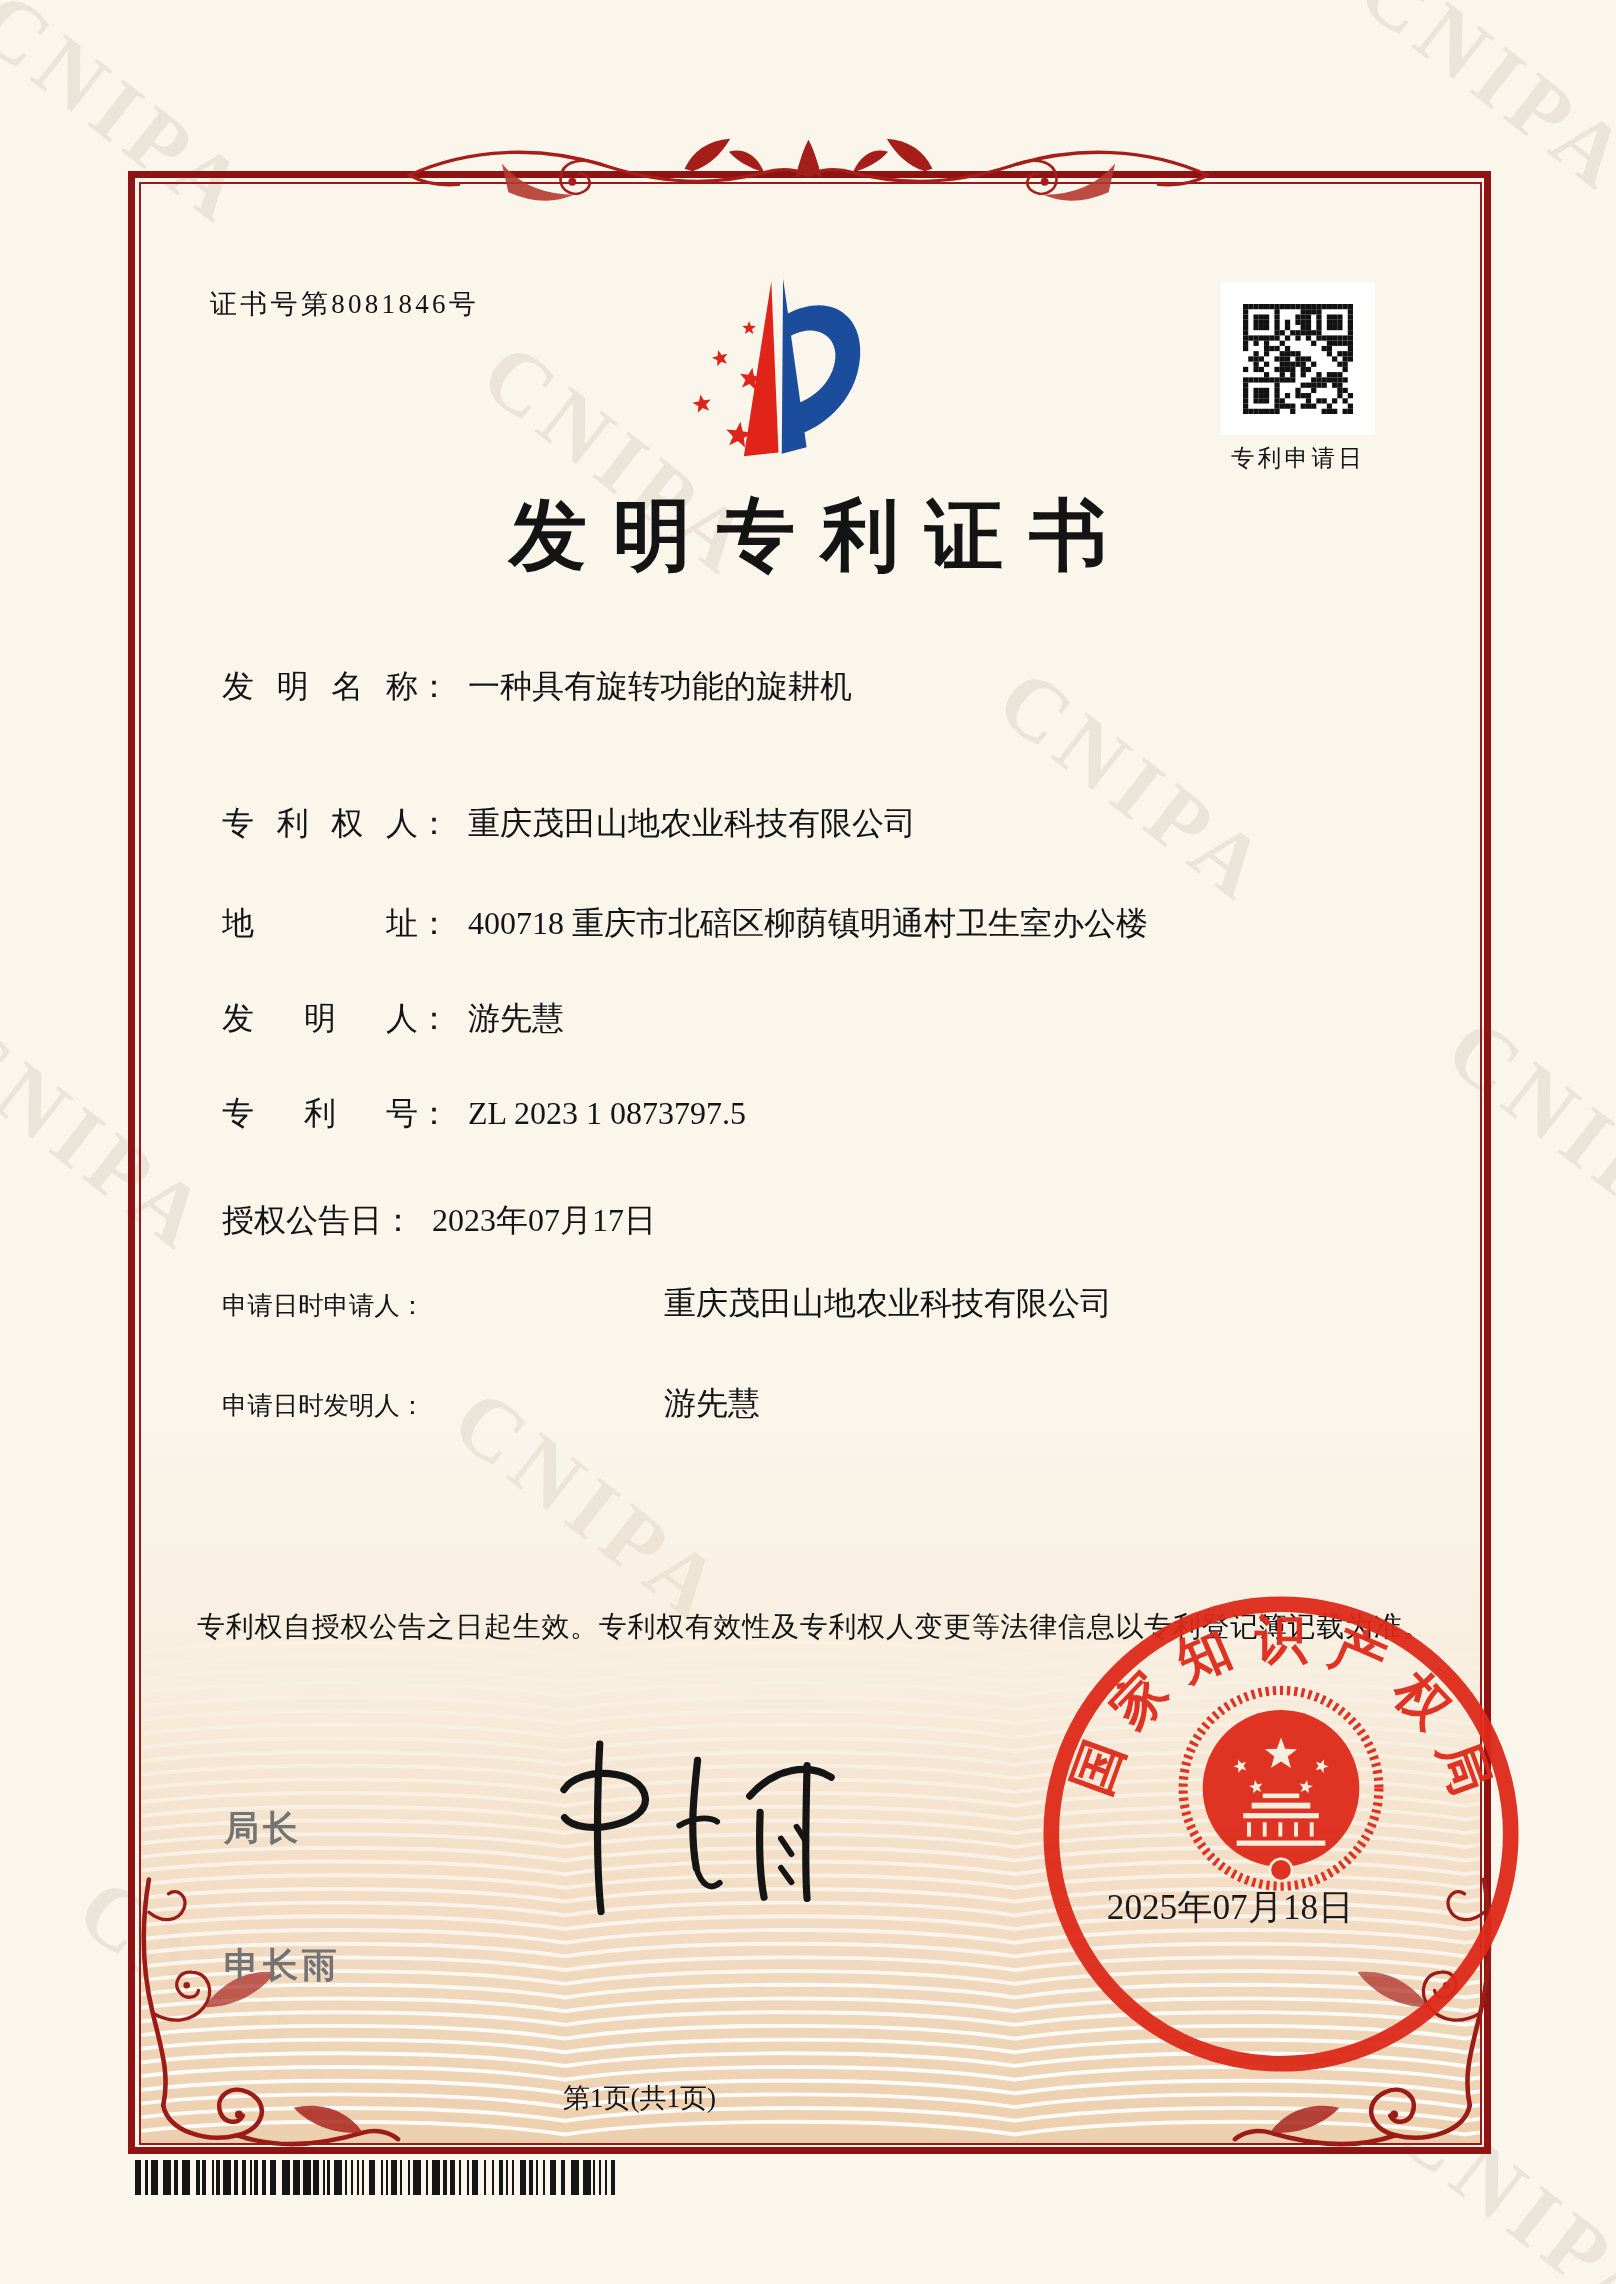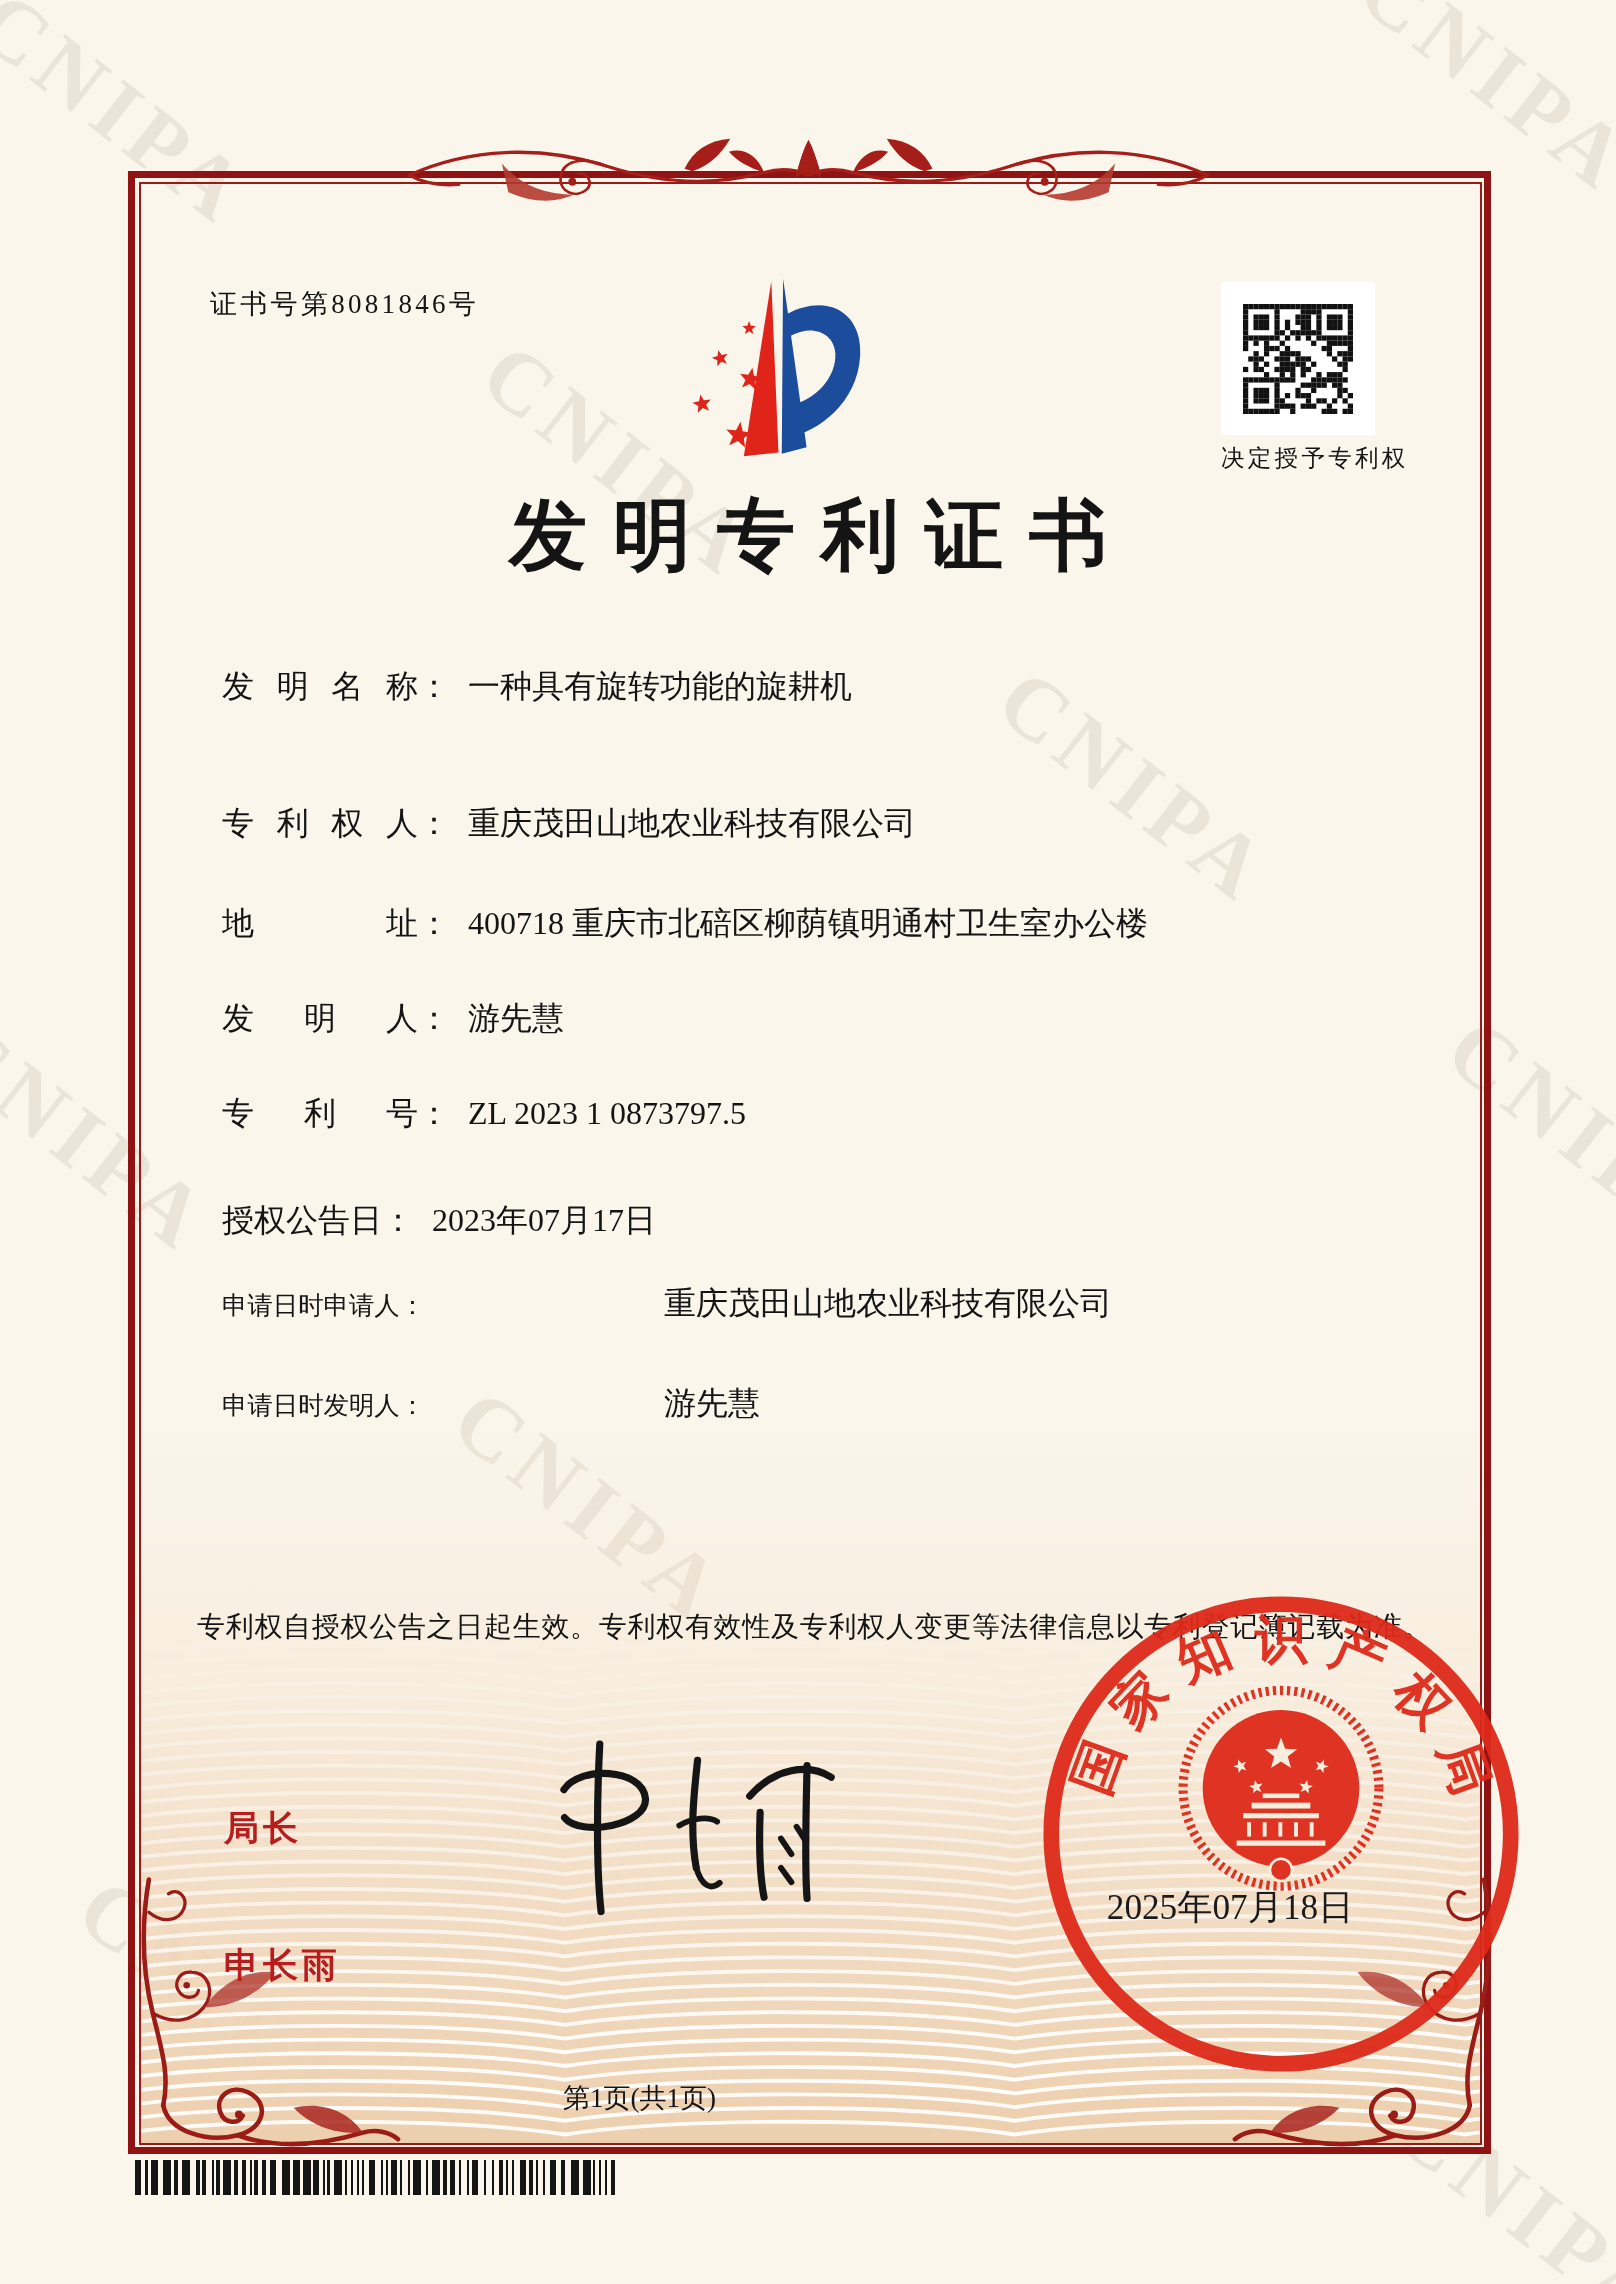--- a/index.html
+++ b/index.html
@@ -29,21 +29,21 @@
   .row .lbl-j{display:inline-flex;justify-content:space-between;width:196px;vertical-align:top;}
   .row .colon{display:inline-block;}
   .row .val{display:inline-block;margin-left:18px;}
   .row2{left:918px;}
   .lbl-sm{font-size:25.4px;}
   .val-fix{position:absolute;left:442px;top:0;}
   
   .stmt{position:absolute;font-size:28px;line-height:39px;letter-spacing:0.7px;white-space:nowrap;}
   
   .officer{position:absolute;left:224px;font-family:"Liberation Sans","DejaVu Sans",sans-serif;
-      font-weight:bold;font-size:35px;letter-spacing:3.9px;white-space:nowrap;color:#b91c1c;}
+      font-weight:bold;font-size:35px;letter-spacing:3.9px;white-space:nowrap;color:#737373;}
   
   .footer{position:absolute;left:0;top:2080px;width:1279px;text-align:center;font-size:27px;}
   
   .barcode{position:absolute;left:135px;top:2160px;height:35px;font-size:0;white-space:nowrap;}
   .barcode span{display:inline-block;height:35px;background:#151515;vertical-align:top;}
   
   .seal{position:absolute;left:1033px;top:1586px;width:496px;height:496px;opacity:.95;}
   .seal-ch{font-family:"Liberation Serif","DejaVu Serif",serif;font-size:80px;font-weight:bold;
       fill:#de2a1a;text-anchor:middle;dominant-baseline:middle;}
   .seal-date{font-family:"Liberation Serif","DejaVu Serif",serif;font-size:54px;fill:#101010;
@@ -405,21 +405,21 @@
         <rect x="40" y="160" width="8" height="8" fill="#111"></rect>
         <rect x="48" y="160" width="8" height="8" fill="#111"></rect>
         <rect x="72" y="160" width="8" height="8" fill="#111"></rect>
         <rect x="120" y="160" width="8" height="8" fill="#111"></rect>
         <rect x="128" y="160" width="8" height="8" fill="#111"></rect>
         <rect x="136" y="160" width="8" height="8" fill="#111"></rect>
         <rect x="152" y="160" width="8" height="8" fill="#111"></rect>
         <rect x="160" y="160" width="8" height="8" fill="#111"></rect>
       </svg>
   </div>
-  <div class="qr-caption">决定授予专利权</div>
+  <div class="qr-caption">专利申请日</div>
 
   <div class="title">发明专利证书</div>
 
   <div class="row" style="top:666px">
     <span class="lbl-j">
         <span>发</span>
         <span>明</span>
         <span>名</span>
         <span>称</span>
       </span><span class="colon">：</span><span class="val">一种具有旋转功能的旋耕机</span>

